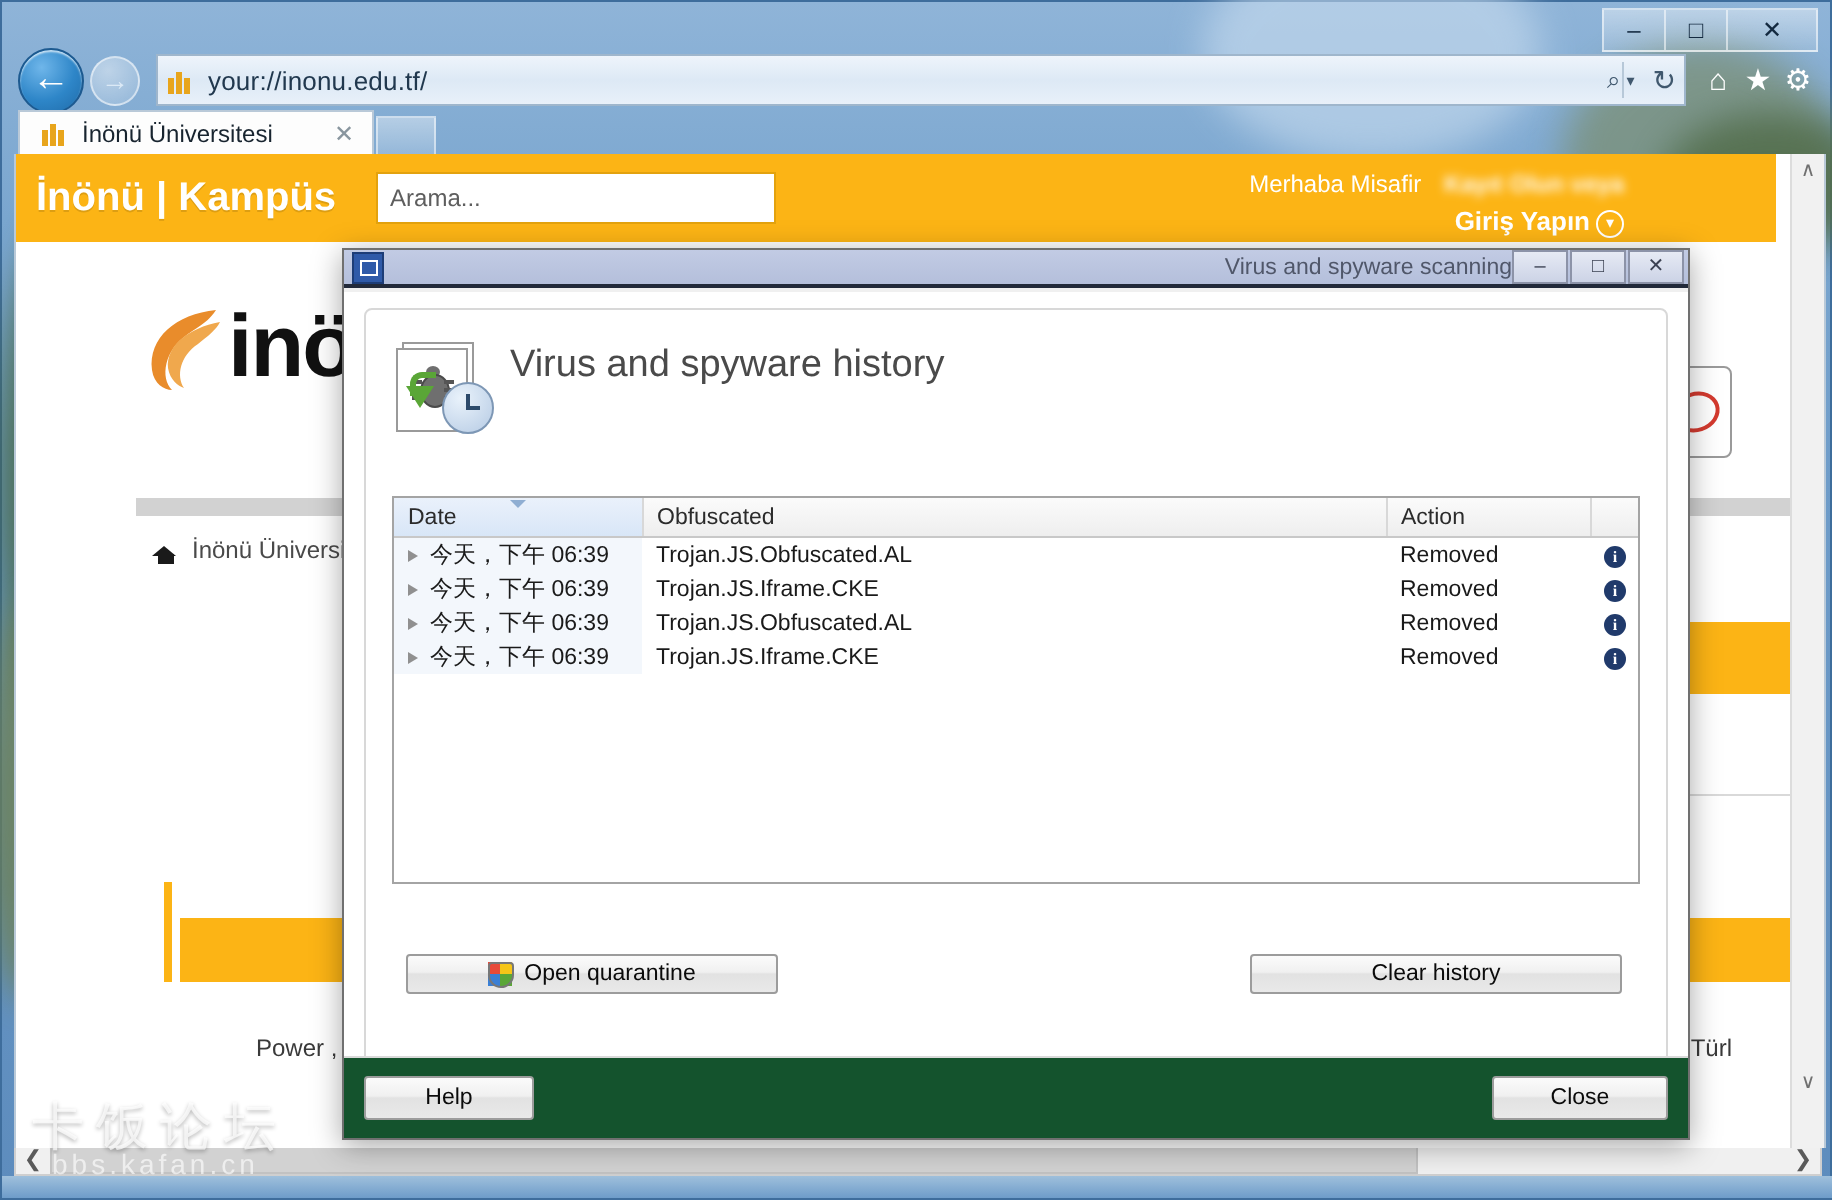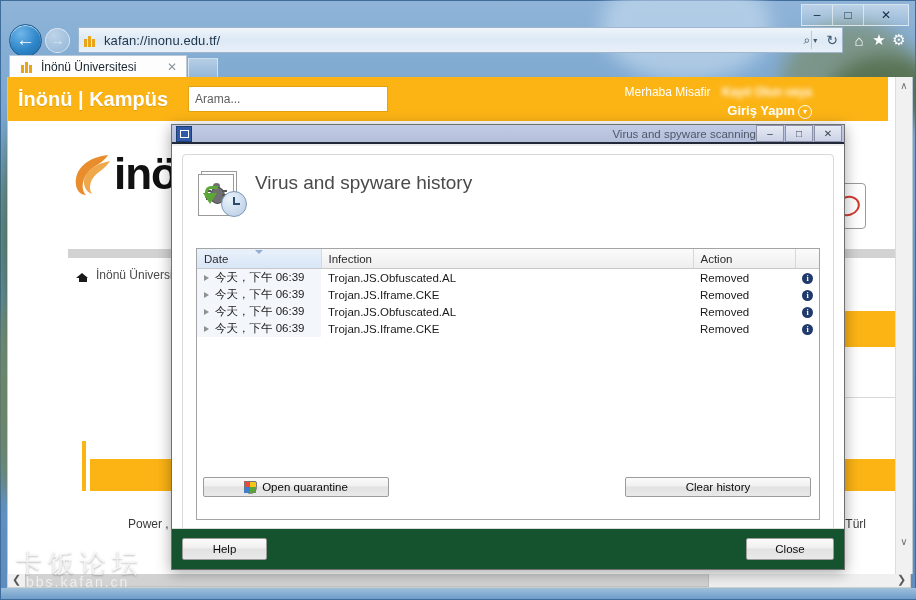--- a/index.html
+++ b/index.html
@@ -191,21 +191,21 @@
   .garrow{position:absolute;left:6px;top:24px;width:0;height:0;
     border-left:7px solid transparent;border-right:7px solid transparent;border-top:11px solid #5aa637;}
   .garrow-tail{position:absolute;left:8px;top:17px;width:10px;height:9px;border:3px solid #5aa637;
     border-right:none;border-bottom:none;border-radius:6px 0 0 0;}
   .hdr-texts{padding-top:2px;}
   .hdr-h1{font-size:19px;color:#4a4a4a;font-weight:normal;margin:0 0 5px 0;line-height:24px;}
   .hdr-sub{font-size:11.5px;color:#2b2b2b;line-height:15px;}
 
   
   .listwrap{
-    position:absolute;left:13px;top:93px;right:13px;height:272px;
+    position:absolute;left:13px;top:93px;right:13px;height:194px;
     background:#fff;border:1px solid #a4a4a4;box-sizing:border-box;overflow:hidden;
   }
   table.lst{border-collapse:collapse;width:100%;table-layout:fixed;font-size:11.5px;}
   table.lst th{
     background:linear-gradient(180deg,#fbfbfb,#eeeeee);border-bottom:1px solid #c8c8c8;
     border-right:1px solid #d8d8d8;text-align:left;font-weight:normal;color:#2b2b2b;
     height:19px;padding:0 0 0 7px;position:relative;
   }
   table.lst th.sorted{background:linear-gradient(180deg,#eaf1fb,#d8e6f7);}
   .sortarrow{position:absolute;left:50%;top:1px;margin-left:-4px;width:0;height:0;
@@ -272,21 +272,21 @@
         </div>
       <div class="nav-fwd">
           <span>→</span>
         </div>
       <div class="addressbar">
         <div class="fav-ico">
             <i></i>
             <i></i>
             <i></i>
           </div>
-        <span class="url-text">kafan://inonu.edu.tf/</span>
+        <span class="url-text">your://inonu.edu.tf/</span>
         <div class="sepline"></div>
         <div class="addr-right">
           <span>⌕</span>
           <span style="font-size:8px;margin-left:-6px">▾</span>
           <span style="font-size:14px">↻</span>
         </div>
       </div>
       <div class="tool-ico">⌂</div>
       <div class="tool-ico">★</div>
       <div class="tool-ico" style="margin-right:8px">⚙</div>
@@ -421,21 +421,21 @@
           <table class="lst">
             <colgroup>
               <col style="width:124px">
                 <col style="width:372px">
                 <col style="width:102px">
                 <col style="width:38px">
             </colgroup>
             <thead>
               <tr>
                 <th class="sorted"><span class="sortarrow"></span><span>Date</span></th>
-                <th><span>Infection</span></th>
+                <th><span>Obfuscated</span></th>
                 <th><span>Action</span></th>
                 <th><span></span></th>
 
               </tr>
             </thead>
             <tbody>
               <tr>
                 <td class="c-date"><span class="exp-tri"></span><span>今天，下午 06:39</span></td>
                 <td>Trojan.JS.Obfuscated.AL</td>
                 <td class="c-action">Removed</td>

